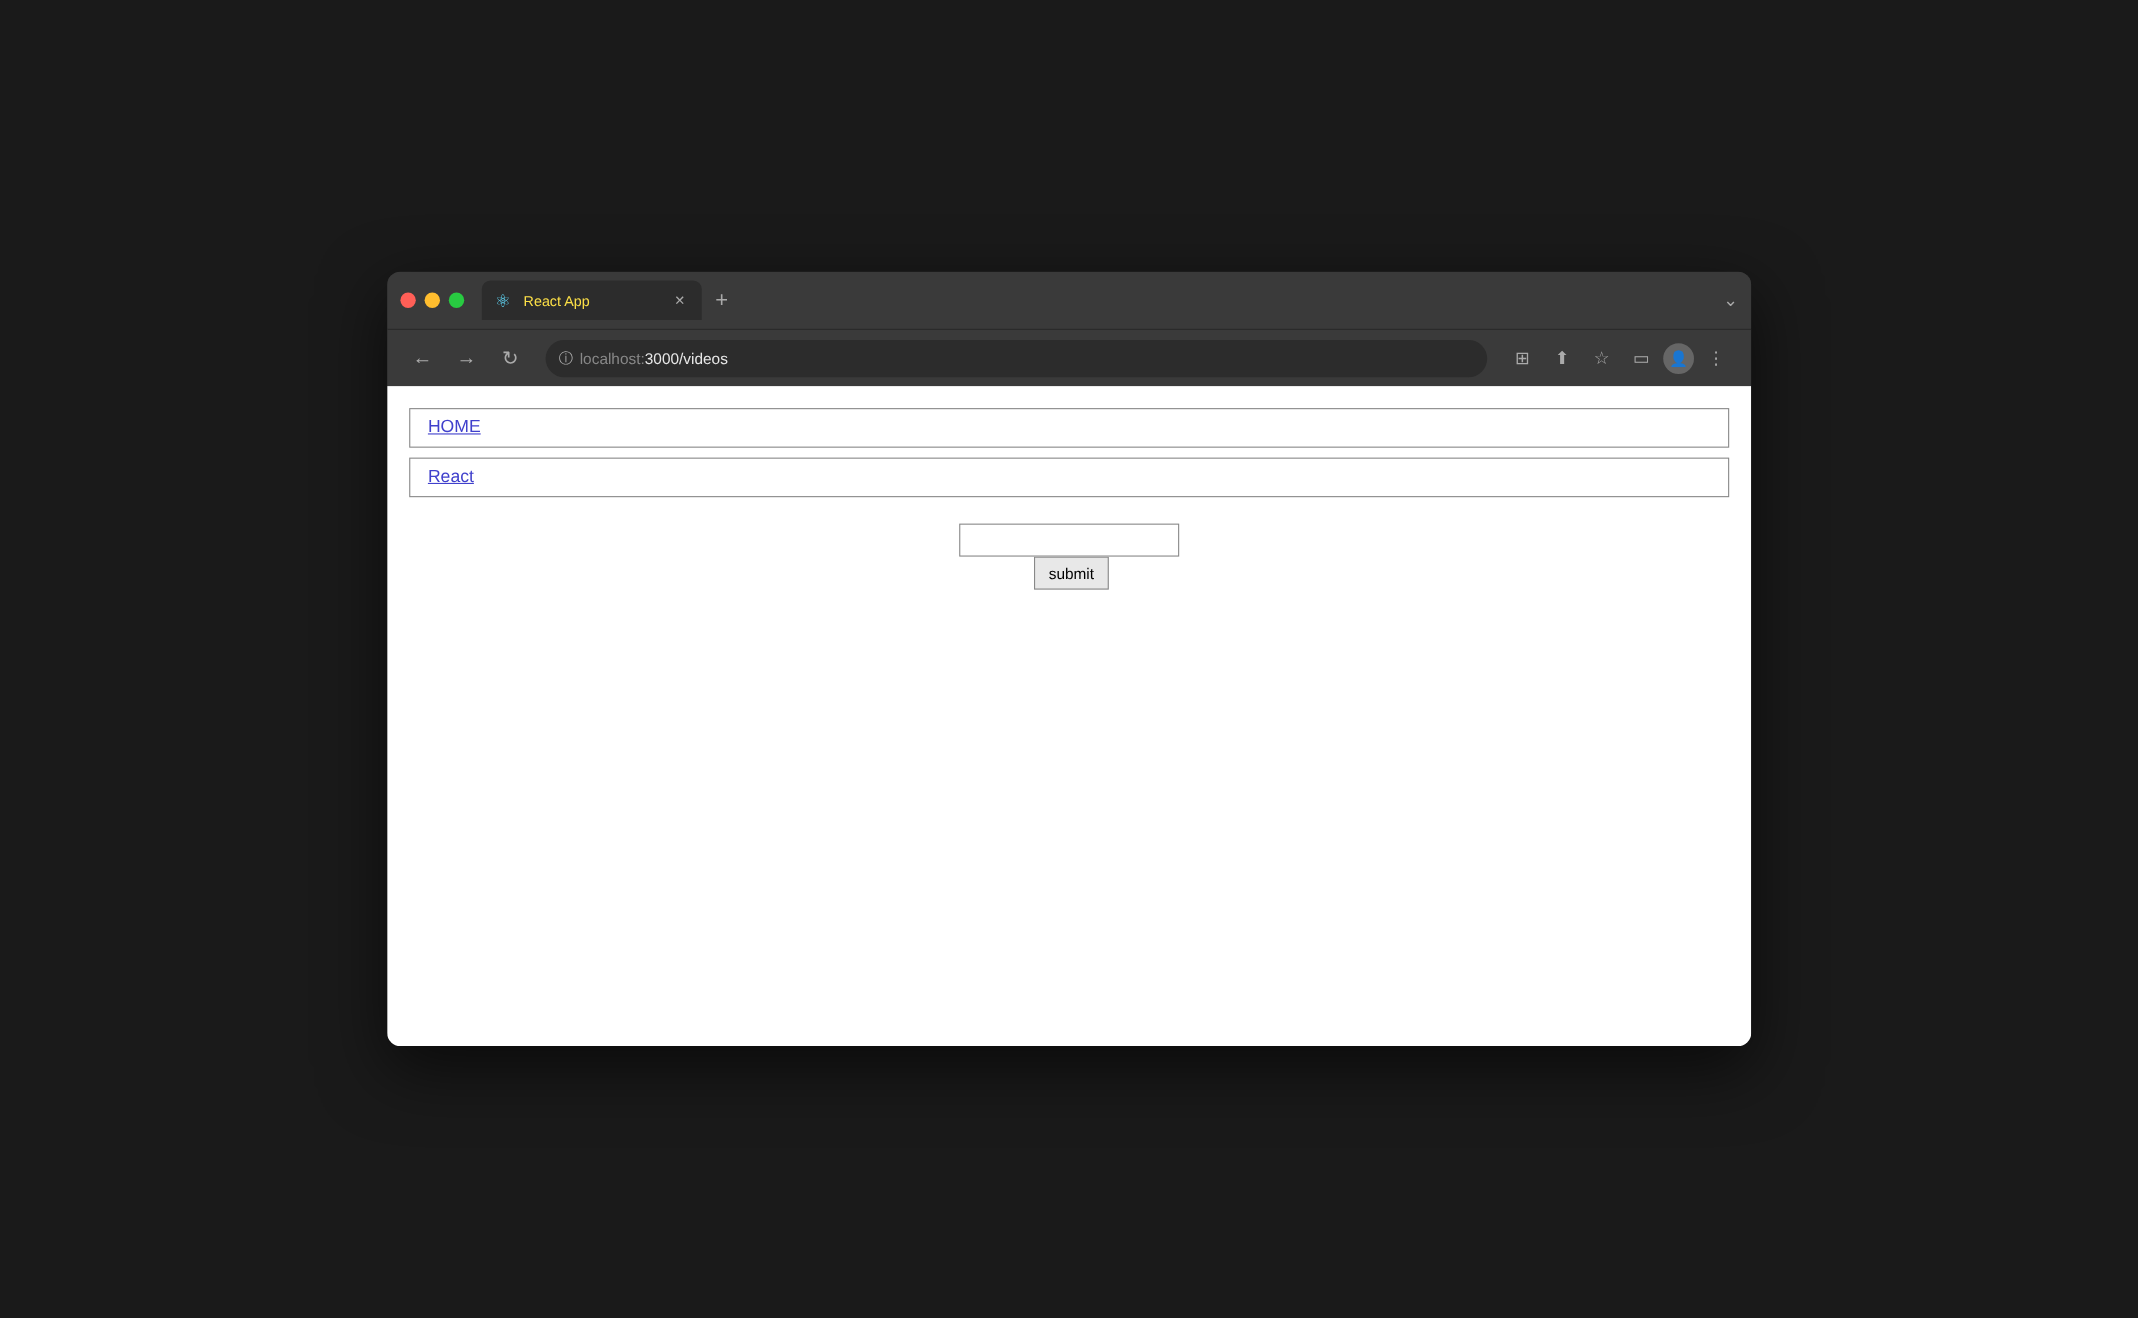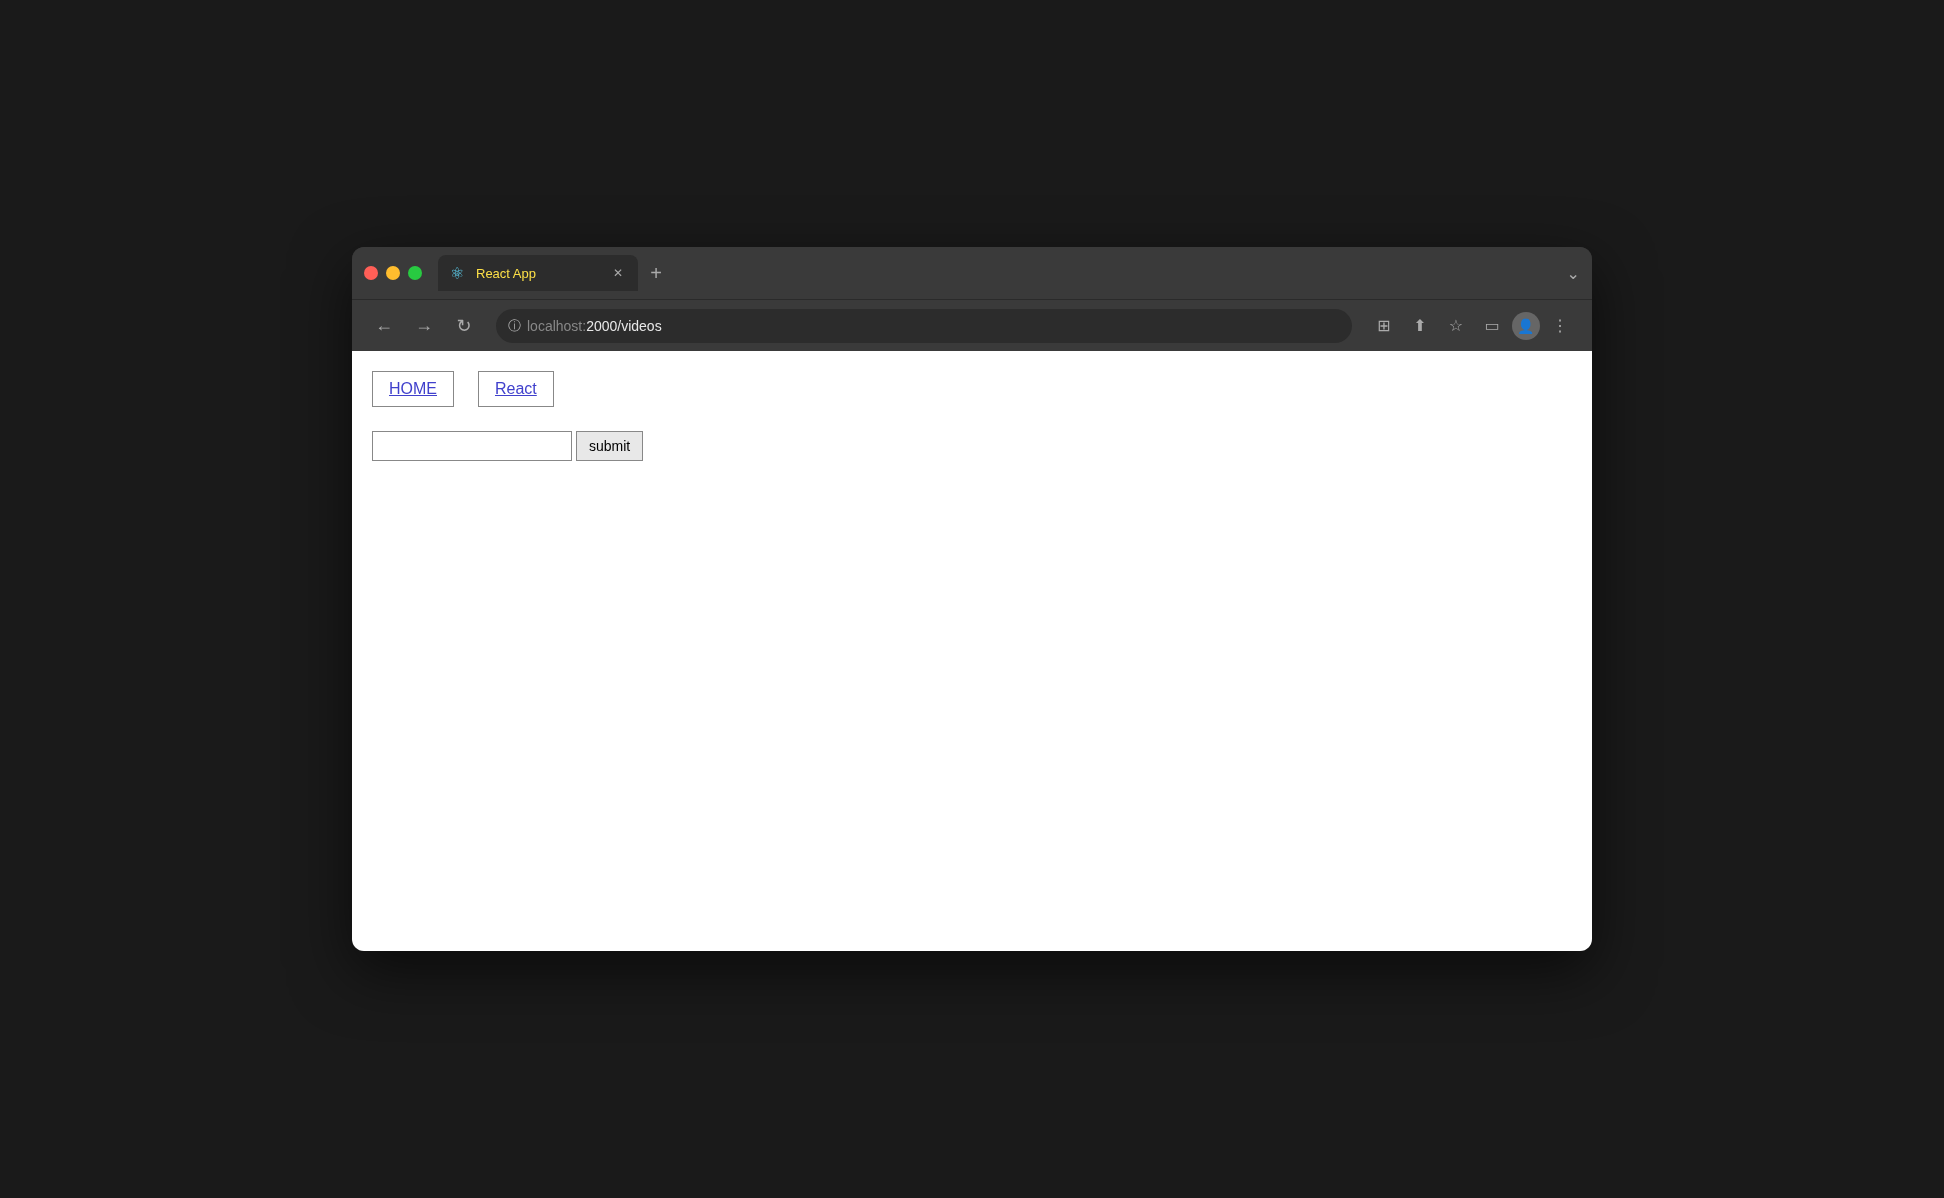--- a/index.html
+++ b/index.html
@@ -196,39 +196,41 @@
 
     
     .page-content {
       background: #ffffff;
       min-height: 600px;
       padding: 20px;
     }
 
     .nav-links {
       display: flex;
-      gap: 24px;
+      gap: 9px;
       margin-bottom: 24px;
+      flex-direction: column;
     }
 
     .nav-link {
       display: inline-block;
       padding: 8px 16px;
       border: 1px solid #888;
       color: #4040cc;
       text-decoration: underline;
       cursor: pointer;
       font-size: 16px;
       background: white;
     }
 
     .search-row {
       display: flex;
       align-items: center;
       gap: 0;
+      flex-direction: column;
     }
 
     .search-input {
       width: 200px;
       height: 30px;
       border: 1px solid #888;
       padding: 4px 8px;
       font-size: 14px;
       outline: none;
     }
@@ -271,21 +273,21 @@
     </div>
     <div class="nav-btn">
       <span>→</span>
     </div>
     <div class="nav-btn">
       <span>↻</span>
     </div>
     <div class="address-bar">
       <span class="address-bar-icon">ⓘ</span>
       <span class="address-bar-url">
-        <span class="protocol">localhost:</span><span class="path">2000/videos</span>
+        <span class="protocol">localhost:</span><span class="path">3000/videos</span>
       </span>
     </div>
     <div class="nav-actions">
       <div class="nav-action-btn">
         <span>⊞</span>
       </div>
       <div class="nav-action-btn">
         <span>⬆</span>
       </div>
       <div class="nav-action-btn">

